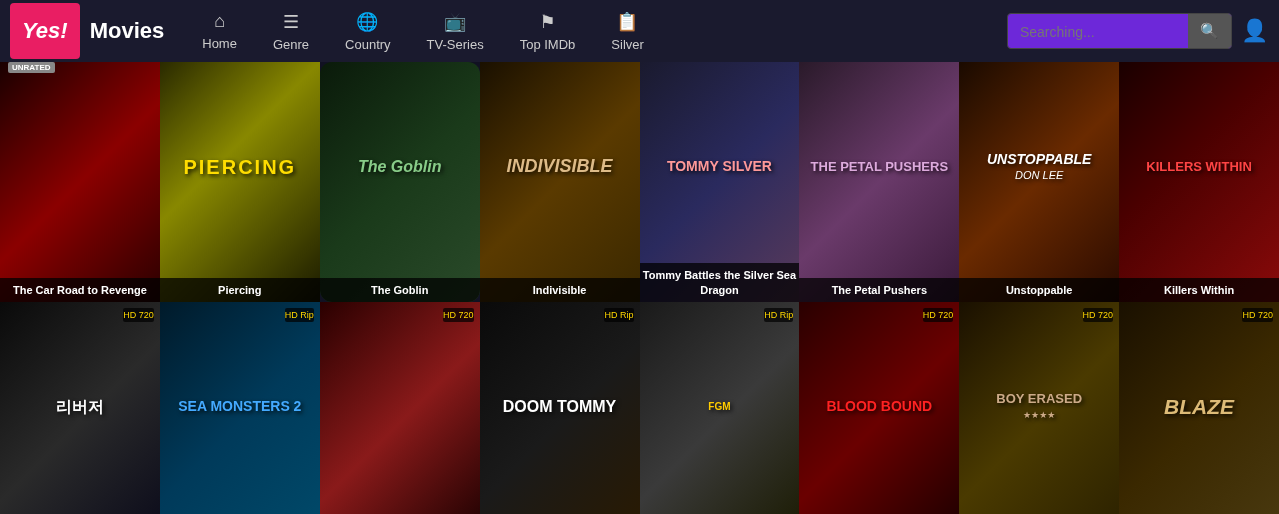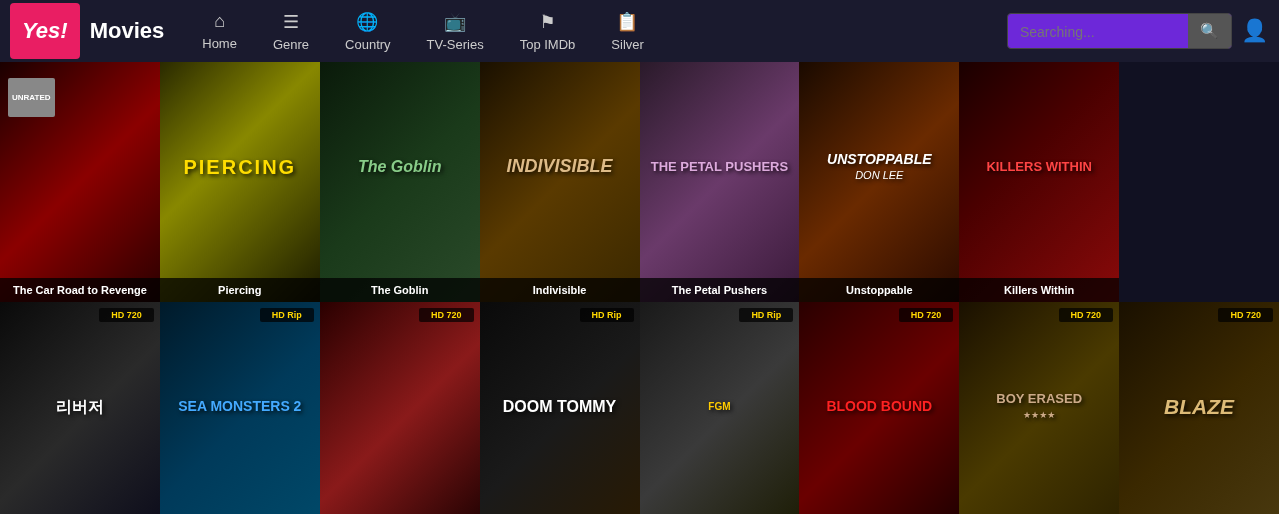--- a/index.html
+++ b/index.html
@@ -146,51 +146,51 @@
       line-height: 1.3;
     }
 
     .quality-badge {
       position: absolute;
       top: 6px;
       right: 6px;
       background: rgba(0,0,0,0.7);
       color: #ffd700;
       font-size: 9px;
-      font-weight: bold;
-      padding: 2px 12px;
+      font-weight: normal;
+      padding: 2px 0;
       border-radius: 2px;
     }
 
     
     .poster-car { background: linear-gradient(135deg, #1a0000 0%, #8b0000 50%, #2a0000 100%); }
     .poster-piercing { background: linear-gradient(135deg, #2a2a00 0%, #888800 40%, #1a1a00 100%); padding-left: 48px; }
-    .poster-goblin { background: linear-gradient(135deg, #0a1a0a 0%, #1a3a1a 50%, #2a4a2a 100%); }
+    .poster-goblin { background: linear-gradient(135deg, #0a1a0a 0%, #1a3a1a 50%, #2a4a2a 100%); border-radius: 12px; }
     .poster-indivisible { background: linear-gradient(135deg, #1a1000 0%, #5a3a00 50%, #3a2800 100%); }
     .poster-tommy { background: linear-gradient(135deg, #1a1a2e 0%, #2a2a5e 50%, #5a3a5a 100%); }
     .poster-petal { background: linear-gradient(135deg, #2a1a2a 0%, #6a3a6a 50%, #3a1a3a 100%); }
     .poster-unstoppable { background: linear-gradient(135deg, #1a0a00 0%, #6a2a00 50%, #2a0a00 100%); }
     .poster-killers { background: linear-gradient(135deg, #1a0000 0%, #4a0000 40%, #8a0a0a 100%); }
     .poster-revenger { background: linear-gradient(135deg, #0a0a0a 0%, #2a2a2a 50%, #0a0a1a 100%); }
     .poster-seamonsters { background: linear-gradient(135deg, #001a2a 0%, #003a5a 50%, #004a6a 100%); }
     .poster-anna { background: linear-gradient(135deg, #2a0000 0%, #8a1a1a 50%, #1a0000 100%); }
     .poster-doomroom { background: linear-gradient(135deg, #0a0a0a 0%, #1a1a1a 50%, #2a1a00 100%); }
     .poster-fgm { background: linear-gradient(135deg, #1a1a1a 0%, #3a3a3a 50%, #1a1a00 100%); }
     .poster-bloodbound { background: linear-gradient(135deg, #2a0000 0%, #6a0000 50%, #1a0000 100%); }
     .poster-boyerased { background: linear-gradient(135deg, #1a1000 0%, #4a3a00 50%, #2a2000 100%); }
     .poster-blaze { background: linear-gradient(135deg, #1a1000 0%, #3a2800 50%, #4a3a10 100%); }
 
     .unrated-badge {
       position: absolute;
-      top: 16px;
+      top: 0;
       left: 8px;
       background: #888;
       color: white;
       font-size: 8px;
-      padding: 15px 4px;
+      padding: 1px 4px;
       border-radius: 2px;
     }
 
     .poster-art {
       position: absolute;
       top: 0; left: 0; right: 0; bottom: 30px;
       display: flex;
       align-items: center;
       justify-content: center;
       font-size: 18px;
@@ -290,20 +290,28 @@
         </div>
         <div class="movie-card">
           <div class="movie-poster poster-indivisible">
             <div class="poster-art">
               <span class="indivisible-text">INDIVISIBLE</span>
             </div>
             <div class="movie-title-bar">Indivisible</div>
           </div>
         </div>
         <div class="movie-card">
+          <div class="movie-poster poster-tommy">
+            <div class="poster-art">
+              <span class="tommy-text">TOMMY SILVER</span>
+            </div>
+            <div class="movie-title-bar">Tommy Battles the Silver Sea Dragon</div>
+          </div>
+        </div>
+        <div class="movie-card">
           <div class="movie-poster poster-petal">
             <div class="poster-art">
               <span class="petal-text">THE PETAL PUSHERS</span>
             </div>
             <div class="movie-title-bar">The Petal Pushers</div>
           </div>
         </div>
         <div class="movie-card">
           <div class="movie-poster poster-unstoppable">
             <div class="poster-art">

